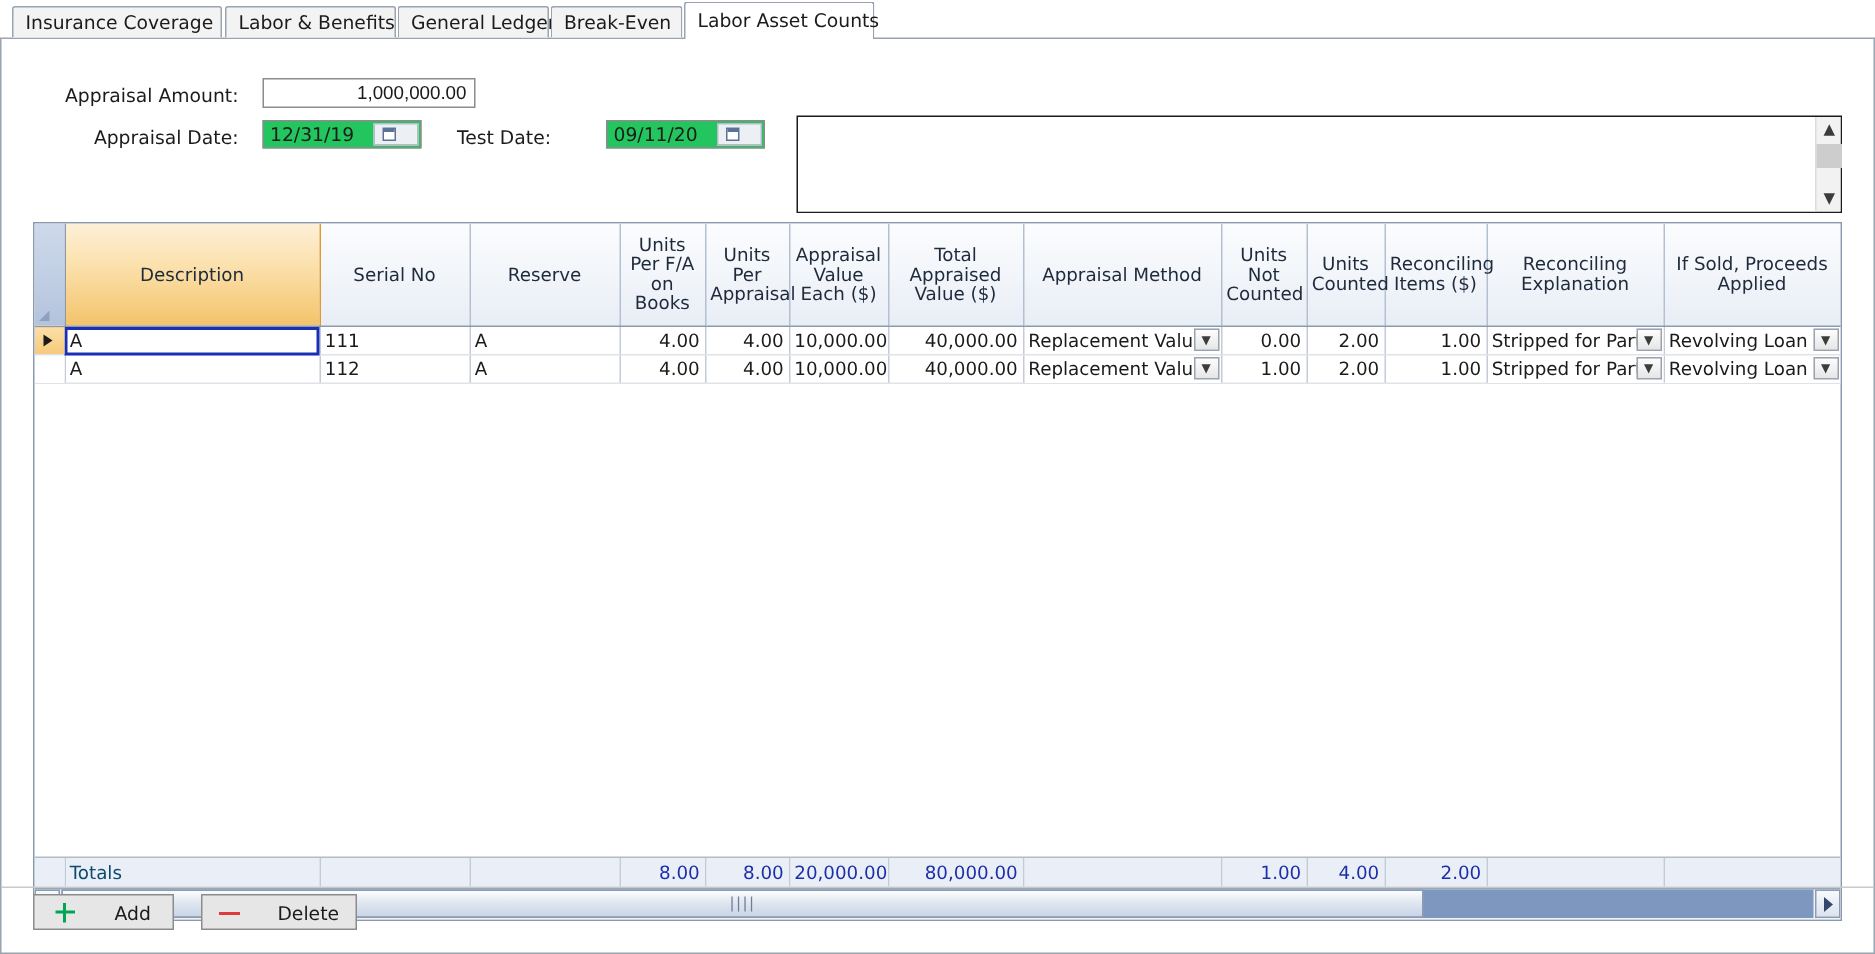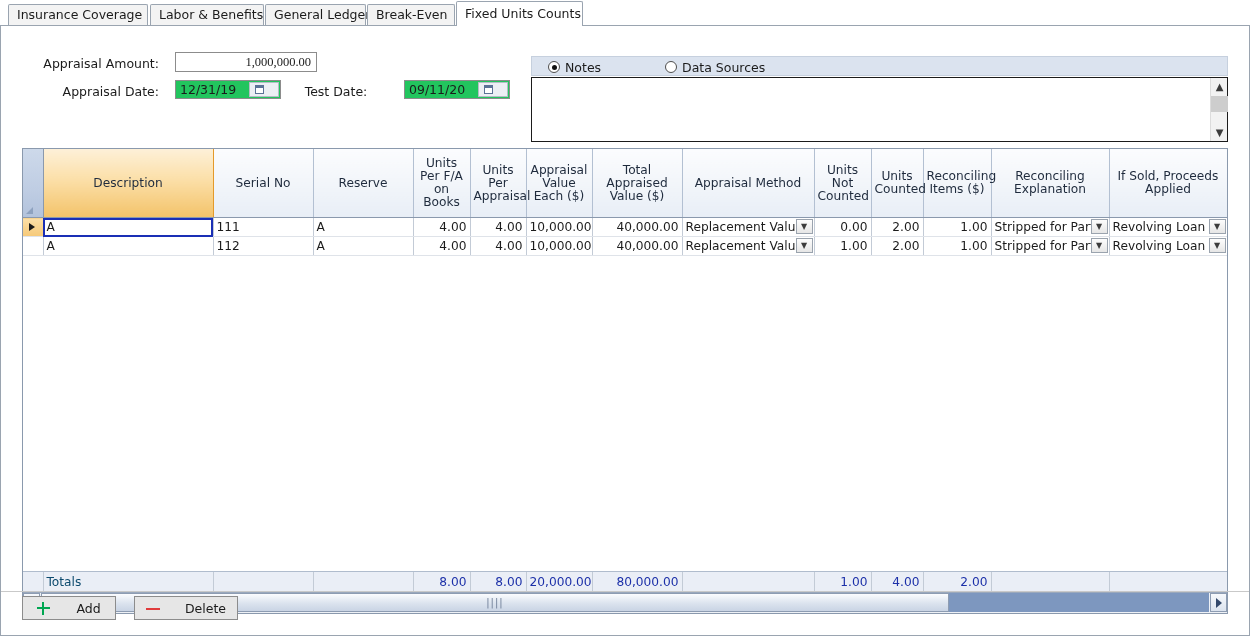--- a/index.html
+++ b/index.html
@@ -93,21 +93,21 @@
     font-size: 12.5px;
     color: #1b1b1b;
     text-align: right;
     white-space: nowrap;
   }
   .textbox {
     position: absolute;
     box-sizing: border-box;
     border: 1px solid #8c8c8c;
     background: #ffffff;
-    font-family: Liberation Serif, serif;
+    font-family: Liberation Sans, sans-serif;
     font-size: 12.5px;
     color: #1b1b1b;
     padding: 0 5px;
     outline: none;
   }
   .textbox.num { text-align: right; }
 
   .datebox {
     position: absolute;
     box-sizing: border-box;
@@ -454,21 +454,21 @@
 <body>
 
 <div class="app">
 
   <div class="tabstrip">
     <div class="tabstrip-line"></div>
     <div class="tab" style="left:8px;  width:140px;">Insurance Coverage</div>
     <div class="tab" style="left:150px;width:114px;">Labor &amp; Benefits</div>
     <div class="tab" style="left:265px;width:101px;">General Ledger</div>
     <div class="tab" style="left:367px;width:88px;">Break-Even</div>
-    <div class="tab active" style="left:456px;width:127px;">Fixed Units Counts</div>
+    <div class="tab active" style="left:456px;width:127px;">Labor Asset Counts</div>
   </div>
 
   <div class="panel">
 
 
     <div class="field-label" style="left:40px; top:30px; width:118px;">Appraisal Amount:</div>
     <input class="textbox num" style="left: 174px; top: 26px; width: 142px; height: 20px;" value="1,000,000.00">
 
     <div class="field-label" style="left:40px; top:58px; width:118px;">Appraisal Date:</div>
     <div class="datebox" style="left:174px; top:54px; width:106px;">
@@ -481,30 +481,20 @@
 
     <div class="field-label" style="left:276px; top:58px; width:118px;text-align:center;">Test Date:</div>
     <div class="datebox" style="left:403px; top:54px; width:106px;">
       <span class="dval">09/11/20</span>
       <span class="date-btn">
         <span class="cal-glyph"></span>
         <span class="cal-arrow"></span>
       </span>
     </div>
 
-    <div class="radio-bar">
-      <div class="radio" style="left:16px;">
-        <span class="radio-dot on"></span>
-        <span>Notes</span>
-      </div>
-      <div class="radio" style="left:133px;">
-        <span class="radio-dot"></span>
-        <span>Data Sources</span>
-      </div>
-    </div>
 
     <div class="notes-box">
       <textarea class="notes-text" placeholder="" style=""></textarea>
       <div class="notes-vsb">
         <div class="arrow up">▲</div>
         <div class="thumb"></div>
         <div class="arrow dn">▼</div>
       </div>
     </div>
 

